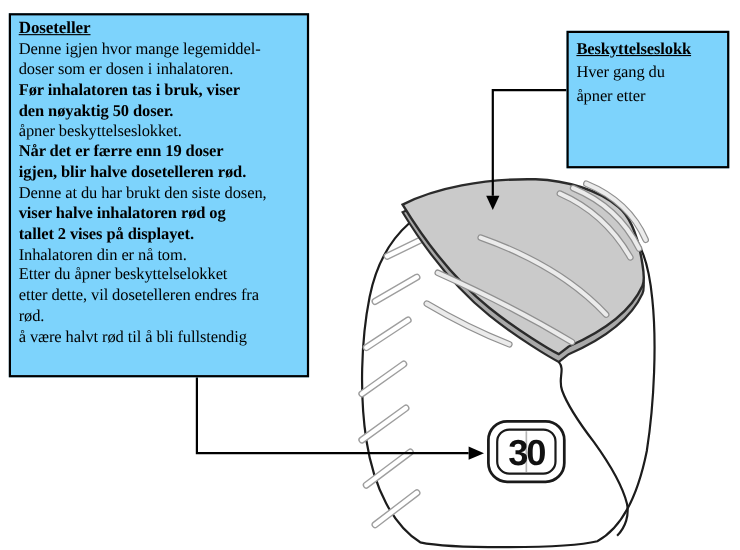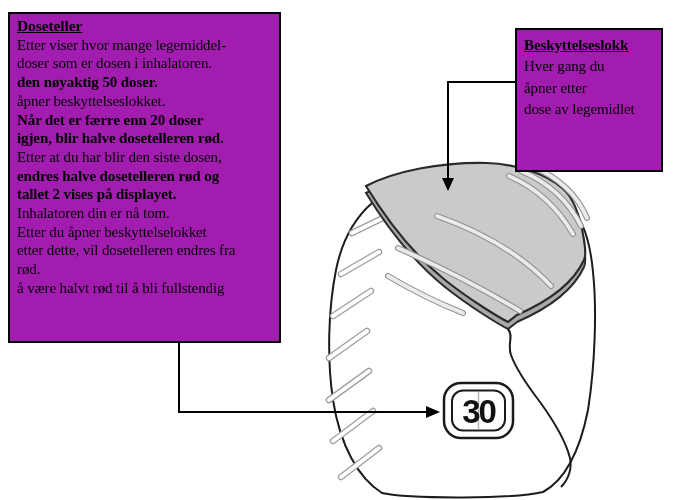--- a/index.html
+++ b/index.html
@@ -1,29 +1,29 @@
 <!DOCTYPE html>
 <html><head>
 <meta charset="utf-8">
 <style>
   html,body{margin:0;padding:0;background:#fff;}
   .stage{
     position:relative;width:673px;height:500px;background:#fff;
     font-family:"Liberation Serif",serif;color:#000;overflow:hidden;
   }
   .callout{
-    position:absolute;border:2px solid #000;background:#a21caf;
+    position:absolute;border:2px solid #000;background:#7dd3fc;
     box-sizing:border-box;padding:3px 5px 0 7px;
   }
   .callout .title{font-weight:bold;text-decoration:underline;}
   .line{white-space:nowrap;letter-spacing:-0.1px;}
   .b{font-weight:bold;}
   #doseteller-box{left:8px;top:12px;width:273px;height:331px;font-size:15px;line-height:18.7px;}
   #doseteller-box .title{font-size:15.5px;}
-  #cap-box{left:515px;top:28px;width:148px;height:144px;font-size:15px;line-height:21.4px;padding-top:5px;}
+  #cap-box{left:515px;top:28px;width:148px;height:125px;font-size:15px;line-height:21.4px;padding-top:5px;}
   svg.overlay{position:absolute;left:0;top:0;display:block;}
 </style>
 </head>
 <body>
 
 <div class="stage">
 
   <svg class="overlay" width="673" height="500" viewBox="0 0 673 500">
 
     <path d="M372,203
@@ -122,36 +122,36 @@
     </g>
 
     <g>
       <path d="M515,82 H448 V178" fill="none" stroke="#000" stroke-width="2"></path>
       <polygon points="442,178 454,178 448,191" fill="#000"></polygon>
     </g>
   </svg>
 
   <div class="callout" id="doseteller-box">
     <div class="line title">Doseteller</div>
-    <div class="line">Etter viser hvor mange legemiddel-</div>
+    <div class="line">Denne igjen hvor mange legemiddel-</div>
     <div class="line">doser som er dosen i inhalatoren.</div>
+    <div class="line b">Før inhalatoren tas i bruk, viser</div>
     <div class="line b">den nøyaktig 50 doser.</div>
     <div class="line">åpner beskyttelseslokket.</div>
-    <div class="line b">Når det er færre enn 20 doser</div>
+    <div class="line b">Når det er færre enn 19 doser</div>
     <div class="line b">igjen, blir halve dosetelleren rød.</div>
-    <div class="line">Etter at du har blir den siste dosen,</div>
-    <div class="line b">endres halve dosetelleren rød og</div>
+    <div class="line">Denne at du har brukt den siste dosen,</div>
+    <div class="line b">viser halve inhalatoren rød og</div>
     <div class="line b">tallet 2 vises på displayet.</div>
     <div class="line">Inhalatoren din er nå tom.</div>
     <div class="line">Etter du åpner beskyttelselokket</div>
     <div class="line">etter dette, vil dosetelleren endres fra</div>
     <div class="line">rød.</div>
     <div class="line">å være halvt rød til å bli fullstendig</div>
   </div>
 
   <div class="callout" id="cap-box">
     <div class="line title">Beskyttelseslokk</div>
     <div class="line">Hver gang du</div>
     <div class="line">åpner etter</div>
-    <div class="line">dose av legemidlet</div>
   </div>
 
 </div>
 
 </body></html>

